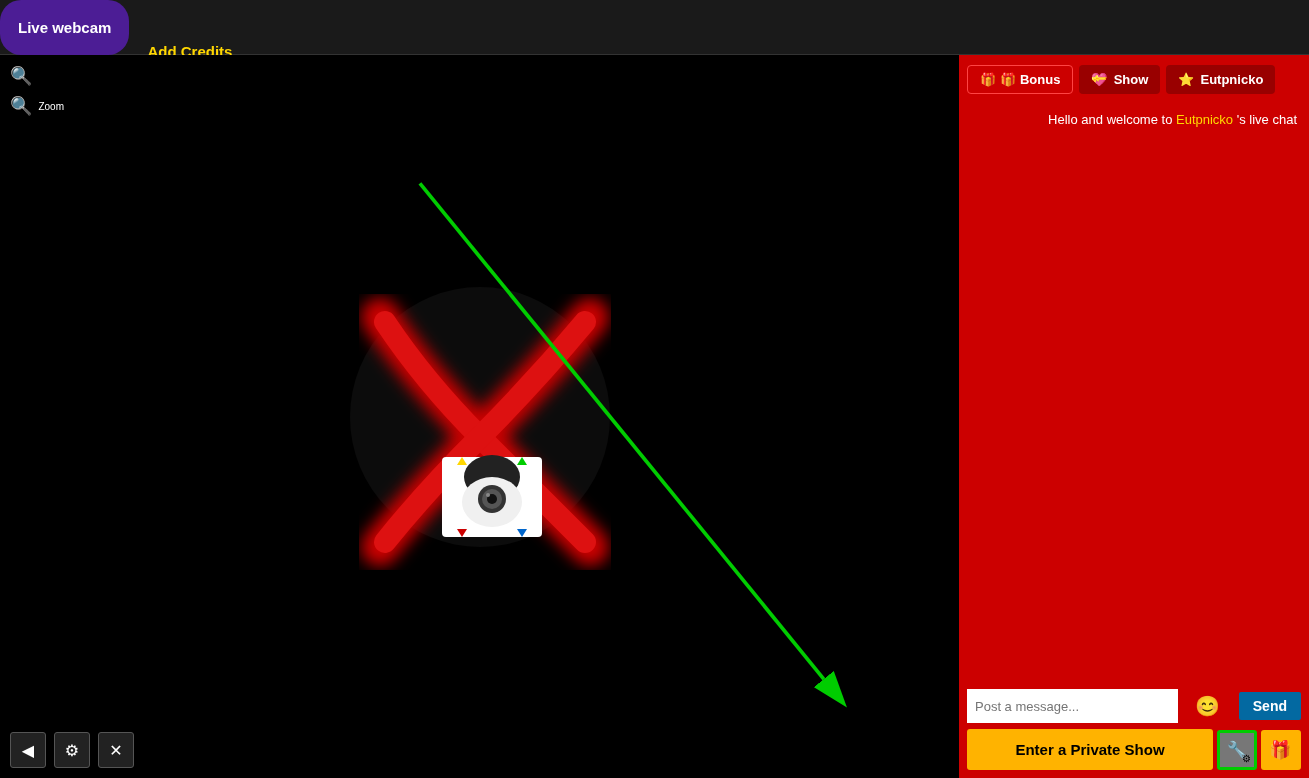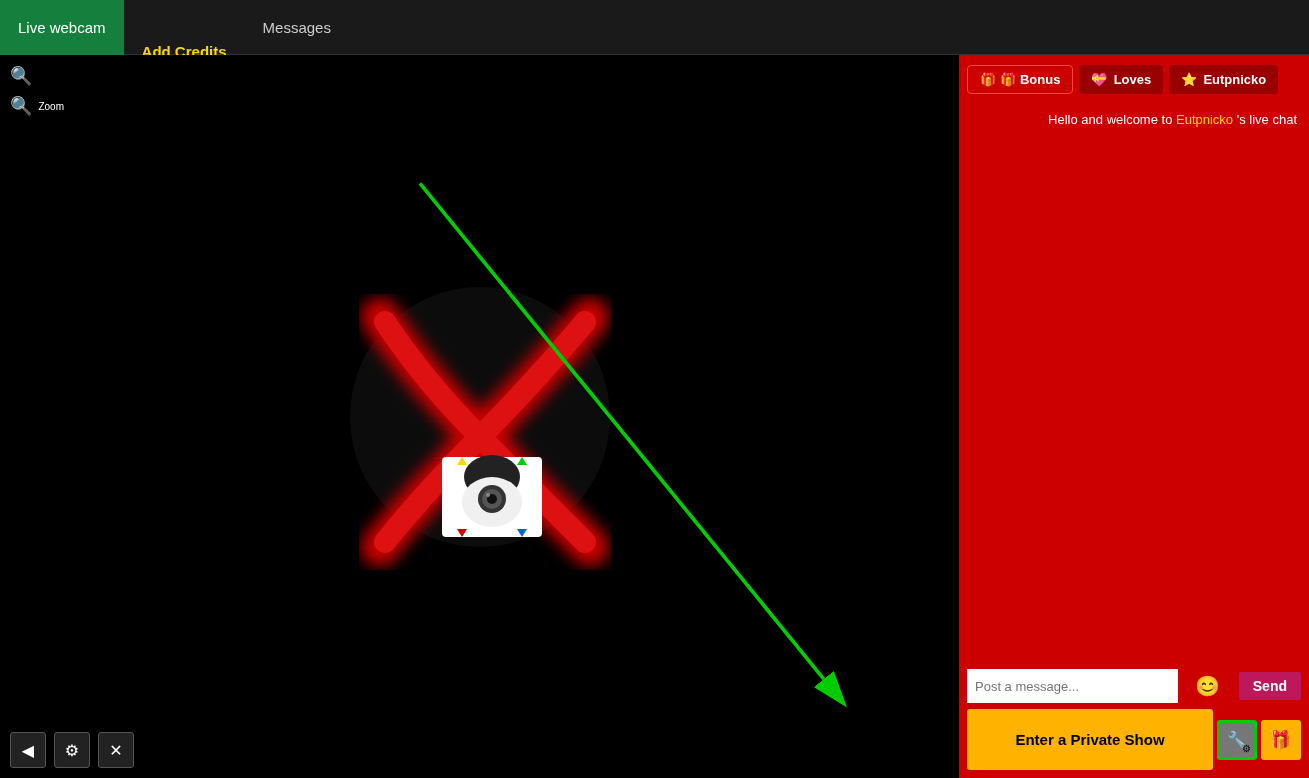--- a/index.html
+++ b/index.html
@@ -25,23 +25,24 @@
     .nav-item {
       height: 55px;
       display: flex;
       align-items: center;
       padding: 0 18px;
       color: #ccc;
       font-size: 15px;
       cursor: pointer;
     }
     .nav-item.active {
-      background: #15803d;
-      color: #fff;
-      font-weight: normal;
+      background: #4c1d95;
+      color: #fff;
+      font-weight: bold;
+      border-radius: 21px;
     }
     .nav-item.yellow {
       color: #FFD700;
       font-weight: bold;
       margin-top: 48px;
     }
 
     
     #main {
       display: flex;
@@ -224,21 +225,21 @@
       background: #fff;
     }
 
     .emoji-btn {
       font-size: 20px;
       cursor: pointer;
       color: #FFD700;
     }
 
     .send-btn {
-      background: #be185d;
+      background: #0369a1;
       color: #fff;
       font-weight: bold;
       font-size: 14px;
       border: none;
       padding: 6px 14px;
       cursor: pointer;
       border-radius: 2px;
       text-align: right;
     }
 
@@ -248,21 +249,21 @@
       align-items: center;
     }
 
     .private-btn {
       flex: 1;
       background: #FFB300;
       color: #000;
       font-weight: bold;
       font-size: 15px;
       border: none;
-      padding: 22px 0;
+      padding: 12px 0;
       cursor: pointer;
       border-radius: 3px;
     }
 
     .icon-btn {
       width: 40px;
       height: 40px;
       background: #888;
       border: none;
       cursor: pointer;
@@ -278,21 +279,20 @@
     .green-border {
       border: 3px solid #00cc00 !important;
     }
   </style>
 </head>
 <body>
 
 <div id="topnav">
   <div class="nav-item active">Live webcam</div>
   <div class="nav-item yellow">Add Credits</div>
-  <div class="nav-item">Messages</div>
 </div>
 
 <div id="main">
 
   <div id="video-area">
 
     <div id="video-toolbar">
       <div class="toolbar-btn">
         <span>🔍</span>
       </div>
@@ -369,21 +369,21 @@
 
   <div id="chat-panel">
 
     <div id="chat-header">
       <div class="chat-tab red-tab">
         <span>🎁</span>
         <span style="margin-left:0;">🎁 Bonus</span>
       </div>
       <div class="chat-tab dark-tab">
         <span>💝</span>
-        <span style="margin-left:2px;">Loves</span>
+        <span style="margin-left:2px;">Show</span>
       </div>
       <div class="chat-tab dark-tab">
         <span>⭐</span>
         <span style="margin-left:2px;">Eutpnicko</span>
       </div>
     </div>
 
     <div id="welcome-msg">
       <span>Hello and welcome to </span><span class="username">Eutpnicko</span><span> 's live chat</span>
     </div>

